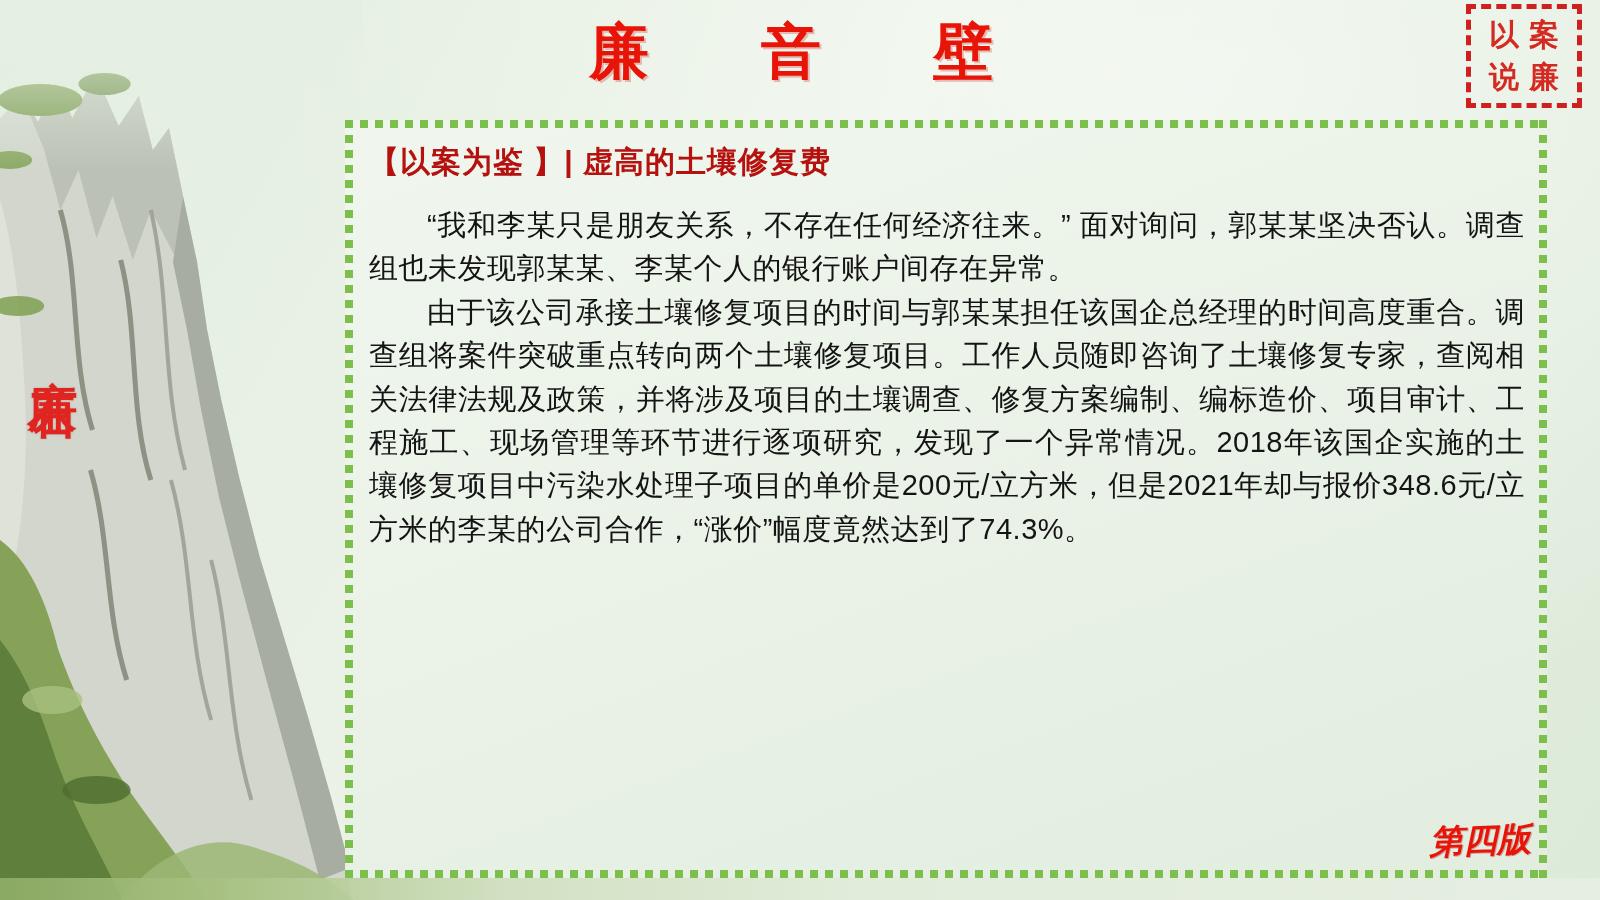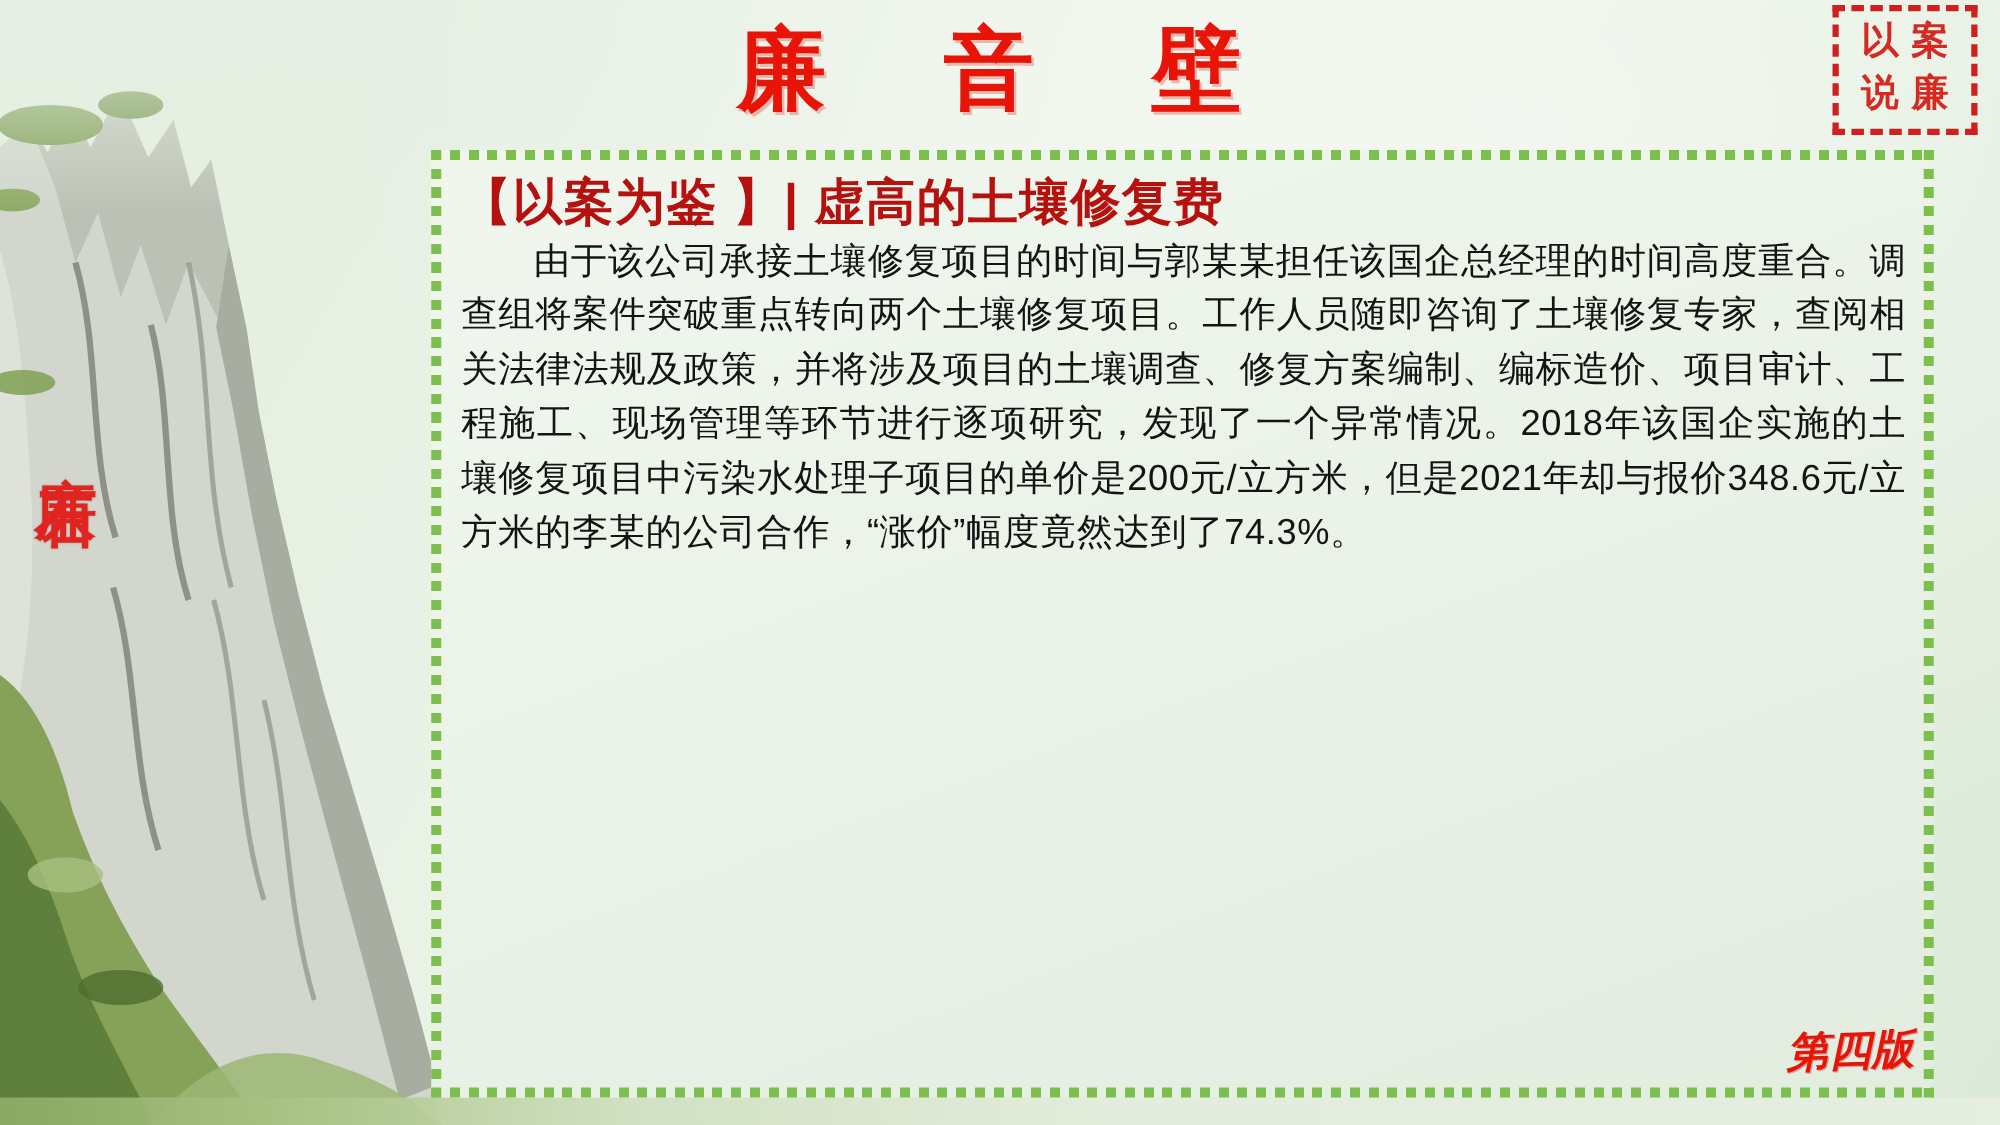--- a/index.html
+++ b/index.html
@@ -39,39 +39,39 @@
     font-weight:bold;
     font-size:50px;letter-spacing:14px;
     color:#e02520;
     text-shadow:0 0 2px rgba(120,0,0,.25);
   }
 
   
   .masthead{
     position:absolute;left:420px;top:2px;width:780px;
     text-align:center;
-    font-family:Liberation Serif, serif;
+    font-family:Liberation Mono, monospace;
     font-weight:bold;
-    font-size:72px;line-height:108px;
+    font-size:60px;line-height:108px;
     letter-spacing:38px;
     color:var(--title-red);
     text-shadow:2px 2px 0 rgba(190,10,0,.25);
     white-space:nowrap;
   }
 
   
   .corner-badge{
     position:absolute;right:18px;top:4px;
     width:116px;height:104px;
     border:5px dashed var(--badge-red);
     display:flex;flex-direction:column;align-items:center;justify-content:center;
     gap:10px;
   }
   .corner-badge .badge-line{
-    font-family:Liberation Mono, monospace;
+    font-family:Liberation Serif, serif;
     font-weight:bold;font-size:30px;line-height:32px;
     letter-spacing:10px;margin-right:-10px;
     color:#d42a22;
   }
 
   
   .content-box{
     position:absolute;left:345px;top:120px;width:1202px;height:758px;
     background:linear-gradient(160deg,#f0f6ee 0%,#ebf3e8 45%,#e2ecdf 100%);
   }
@@ -81,23 +81,23 @@
   .edge.v{top:0;bottom:0;width:8px;
     background-image:repeating-linear-gradient(180deg,var(--border-green) 0 8px,transparent 8px 15px);}
   .edge.top{top:0;} .edge.bottom{bottom:0;} .edge.left{left:0;} .edge.right{right:0;}
 
   .box-inner{
     position:absolute;left:8px;top:8px;right:8px;bottom:8px;
     padding:12px 14px 8px 16px;
     overflow:hidden;
   }
   .article-heading{
-    font-size:40px;line-height:44px;font-weight:bold;
+    font-size:30px;line-height:44px;font-weight:bold;
     color:var(--heading-red);
-    margin-bottom:4px;
+    margin-bottom:20px;
     letter-spacing:1px;
   }
   .article-body p{
     font-size:29px;line-height:43.4px;
     color:var(--body-ink);
     text-align:justify;
     text-indent:2em;
     letter-spacing:.5px;
   }
 
@@ -152,18 +152,19 @@
 
 <div class="content-box">
   <div class="edge h top"></div>
   <div class="edge h bottom"></div>
   <div class="edge v left"></div>
   <div class="edge v right"></div>
 
   <div class="box-inner">
     <div class="article-heading">【以案为鉴 】| 虚高的土壤修复费</div>
     <div class="article-body">
+      <p>“我和李某只是朋友关系，不存在任何经济往来。” 面对询问，郭某某坚决否认。调查组也未发现郭某某、李某个人的银行账户间存在异常。</p>
       <p>由于该公司承接土壤修复项目的时间与郭某某担任该国企总经理的时间高度重合。调查组将案件突破重点转向两个土壤修复项目。工作人员随即咨询了土壤修复专家，查阅相关法律法规及政策，并将涉及项目的土壤调查、修复方案编制、编标造价、项目审计、工程施工、现场管理等环节进行逐项研究，发现了一个异常情况。2018年该国企实施的土壤修复项目中污染水处理子项目的单价是200元/立方米，但是2021年却与报价348.6元/立方米的李某的公司合作，“涨价”幅度竟然达到了74.3%。</p>
     </div>
   </div>
 
   <div class="edition-label">第四版</div>
 </div>
 
 </body></html>

